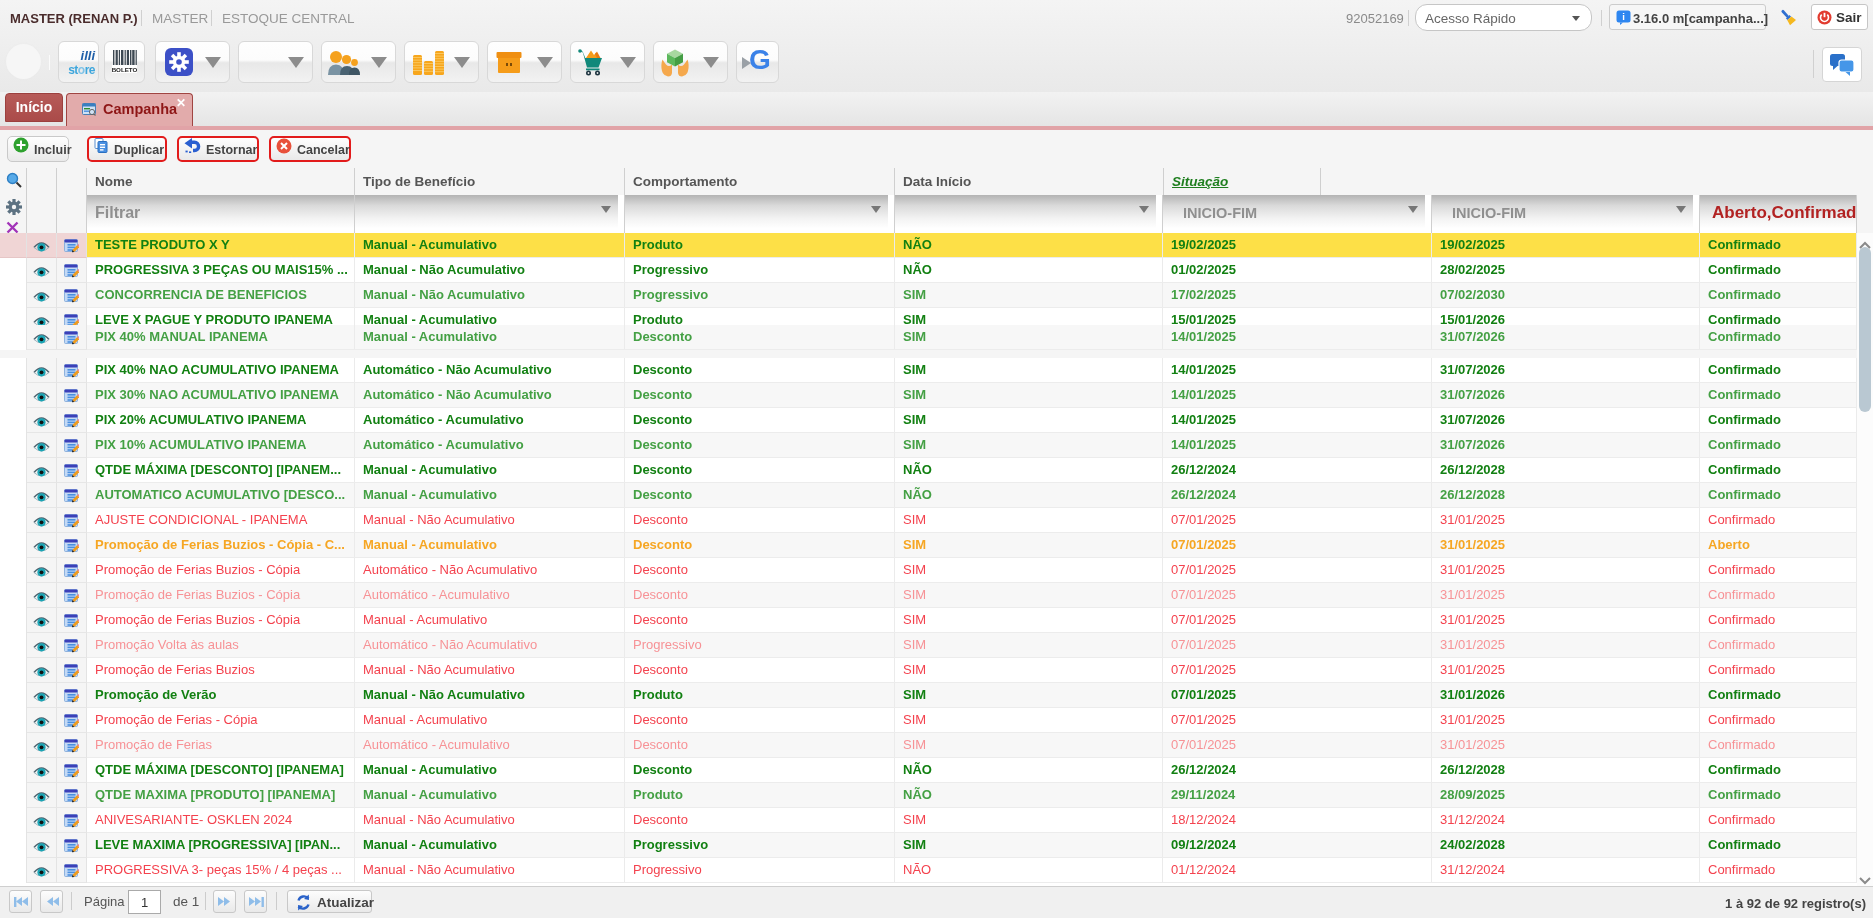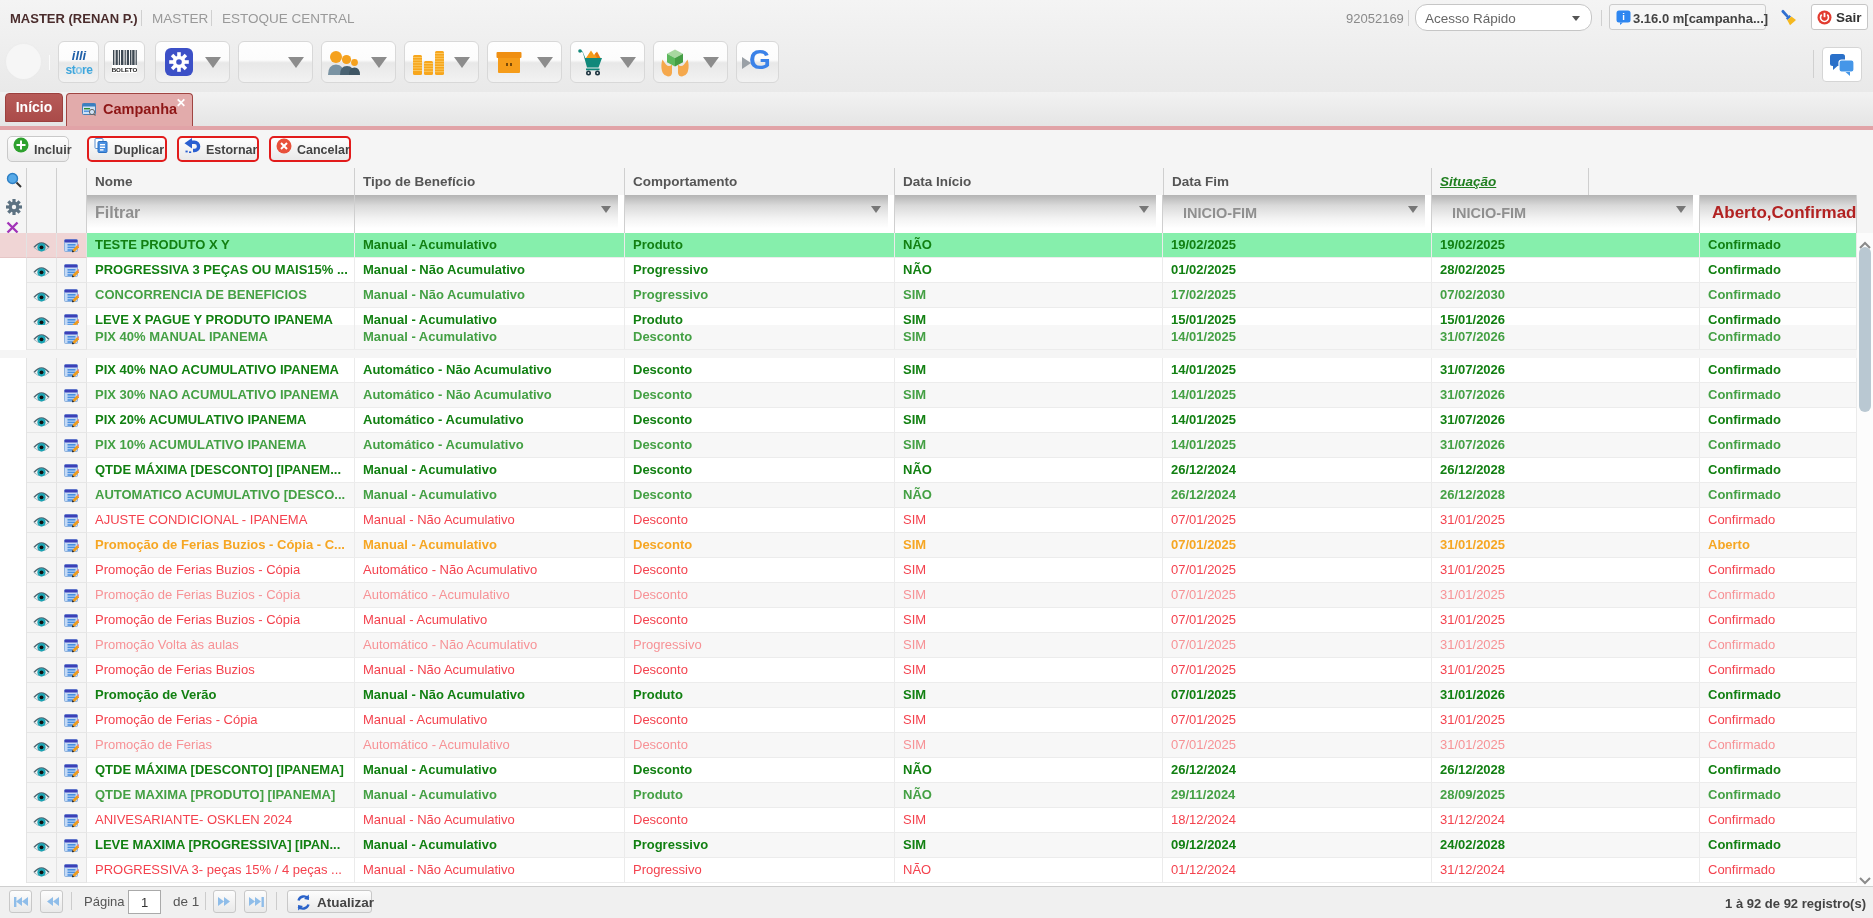--- a/index.html
+++ b/index.html
@@ -27,21 +27,21 @@
 .hrow .c{height:27px;border-right:1px solid #cfcfcf;font-size:13.5px;font-weight:bold;color:#555;line-height:27px;padding-left:8px;overflow:hidden;white-space:nowrap}
 .hrow .gut,.hrow .ic{border-right:1px solid #cfcfcf;padding:0}
 .frow{position:absolute;left:0;top:195px;height:38px;width:1857px;display:flex}
 .frow .c{height:38px;border-right:1px solid #cfcfcf;position:relative;overflow:hidden}
 .frow .fg{background:linear-gradient(#b3b3b3 0,#dadada 28%,#f3f3f3 62%,#fff 88%)}
 .frow .gap:after{content:"";position:absolute;right:0;top:0;width:6px;height:38px;background:#fff}
 .farr{position:absolute;right:9px;top:11px;width:0;height:0;border-left:5px solid transparent;border-right:5px solid transparent;border-top:7px solid #777}
 .ftx{position:absolute;left:8px;top:9px;font-size:16px;font-weight:bold;color:#8f8f8f}
 .row{position:absolute;left:0;height:25px;width:1857px;display:flex;background:#fff}
 .row.odd{background:#f7f7f7}
-.row.selrow{background:#86efac}
+.row.selrow{background:#fde047}
 .row .c{height:25px;border-right:1px solid #ebebeb;border-bottom:1px solid #ececec;overflow:hidden;white-space:nowrap}
 .row .t{font-size:13px;line-height:24px;padding-left:8px}
 .row .ic{text-align:center;line-height:25px;background:#f5f5f5;border-right:1px solid #e3e3e3;border-bottom:1px solid #e6e6e6}
 .row .gut{background:#fff;border-right:1px solid #e3e3e3;border-bottom:none}
 .row.selrow .ic,.row.selrow .gut{background:#f0d5d5;border-bottom:1px solid #e6c6c6}
 .row .ic svg{vertical-align:middle}
 .row.g .t,.row.sel .t,.row.selrow .t{color:#128012;font-weight:bold}
 .row.gl .t{color:#44a044;font-weight:bold}
 .row.r .t{color:#f4424e}
 .row.rl .t{color:#f79296}
@@ -88,21 +88,21 @@
       <span style="position:absolute;left:5px;top:5px"><svg width="15" height="15" viewBox="0 0 15 15" style="">
           <circle cx="7.5" cy="7.5" r="7" fill="#e23c30"></circle>
           <path d="M7.5 2.8 L7.5 7.2" stroke="#fff" stroke-width="1.8"></path>
           <path d="M4.7 4.6 A4 4 0 1 0 10.3 4.6" fill="none" stroke="#fff" stroke-width="1.6"></path>
         </svg></span>
       <span style="position:absolute;left:24px;top:5px;font-size:13.5px;font-weight:bold;color:#333">Sair</span>
     </div>
 <div style="position:absolute;left:6px;top:44px;width:35px;height:35px;border-radius:50%;background:#f6f6f6;box-shadow:0 0 2px #e8e8e8"></div>
 <div class="sep" style="left:49px;top:55px;height:15px;background:#fbfbfb"></div>
 <div class="tbtn" style="left:58px;width:41px">
-      <div style="position:absolute;left:4px;top:6px;width:32px;text-align:center;line-height:13px"><span style="font-size:13px;font-weight:bold;color:#1f5fa8;font-style:italic">illi</span><br><span style="font-size:12px;font-weight:bold;color:#3ea6dc;letter-spacing:-0.5px">st<span style="color:#7ec3e8">o</span>re</span></div>
+      <div style="position:absolute;left:4px;top:6px;width:32px;text-align:right;line-height:13px"><span style="font-size:13px;font-weight:bold;color:#1f5fa8;font-style:italic">illi</span><br><span style="font-size:12px;font-weight:bold;color:#3ea6dc;letter-spacing:-0.5px">st<span style="color:#7ec3e8">o</span>re</span></div>
     </div>
 <div class="tbtn" style="left:104px;width:41px">
       <div style="position:absolute;left:6px;top:6px"><svg width="27" height="27" viewBox="0 0 27 27" style="">
           <rect x="2.0" y="2" width="1.4" height="16" fill="#3d4852"></rect>
           <rect x="4.6" y="2" width="2.2" height="16" fill="#3d4852"></rect>
           <rect x="7.8" y="2" width="1.2" height="16" fill="#3d4852"></rect>
           <rect x="10.0" y="2" width="2.4" height="16" fill="#3d4852"></rect>
           <rect x="13.6" y="2" width="1.2" height="16" fill="#3d4852"></rect>
           <rect x="15.8" y="2" width="2.2" height="16" fill="#3d4852"></rect>
           <rect x="19.0" y="2" width="1.4" height="16" fill="#3d4852"></rect>
@@ -270,21 +270,20 @@
       <path d="M1.5 1.5 L11.5 11.5 M11.5 1.5 L1.5 11.5" stroke="#a234b8" stroke-width="2.4"></path>
     </svg></div>
 <div class="hrow">
     <div class="c gut" style="width:27px;"></div>
     <div class="c ic" style="width:30px;"></div>
     <div class="c ic" style="width:30px;"></div>
     <div class="c " style="width:268px;">Nome</div>
     <div class="c " style="width:270px;">Tipo de Benefício</div>
     <div class="c " style="width:270px;">Comportamento</div>
     <div class="c " style="width:269px;">Data Início</div>
-    <div class="c " style="width:268px;">Data Fim</div>
     <div class="c " style="width:157px;"><span style="color:#1e7e1e;font-style:italic;text-decoration:underline">Situação</span></div>
   </div>
 <div class="frow">
     <div class="c " style="width:27px;"></div>
     <div class="c " style="width:30px;"></div>
     <div class="c " style="width:30px;"></div>
     <div class="c fg" style="width:268px;">
       <span class="ftx">Filtrar</span>
     </div>
     <div class="c fg gap" style="width:270px;">

